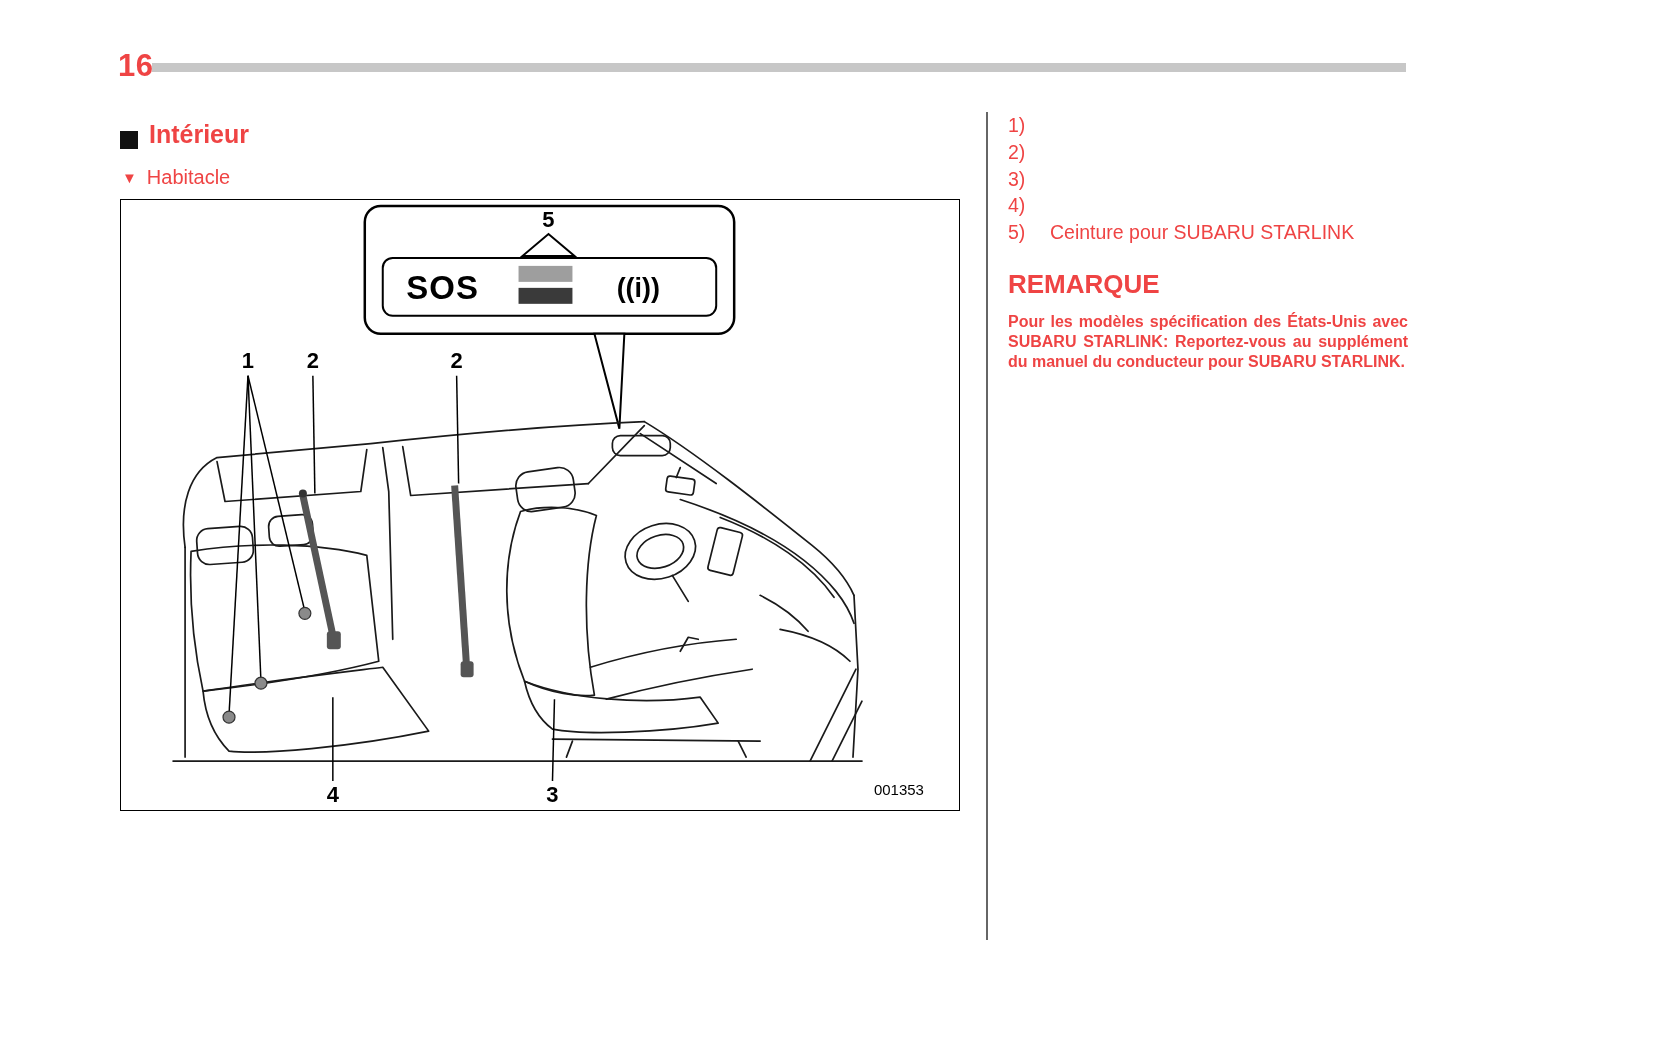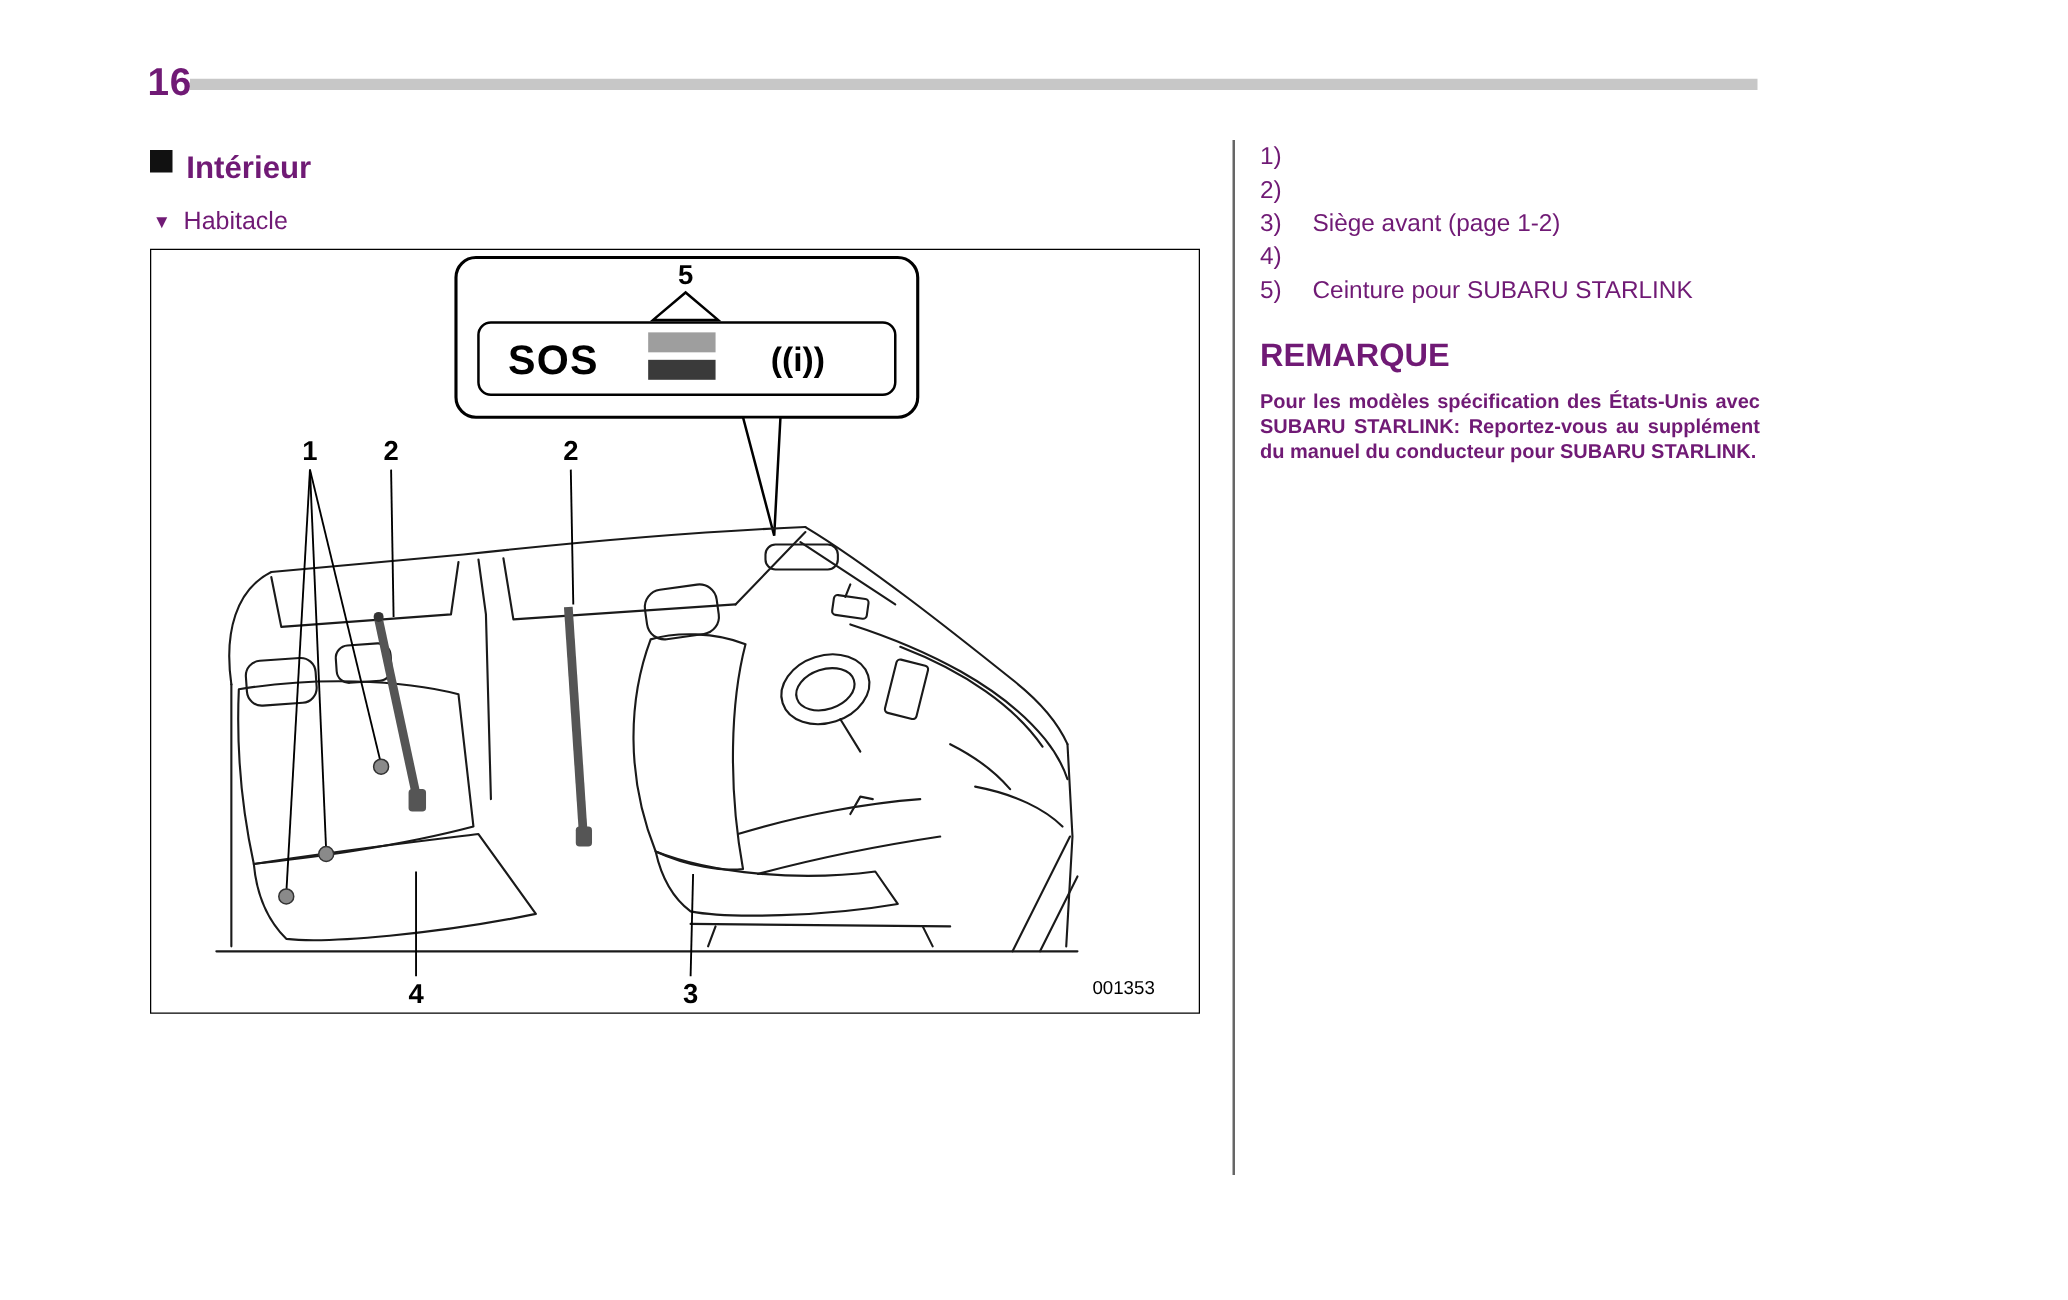--- a/index.html
+++ b/index.html
@@ -1,24 +1,24 @@
 <!DOCTYPE html>
 <html><head>
 <meta charset="utf-8">
 <style>
   html,body{margin:0;padding:0;background:#fff;}
   .canvas{
     position:relative;width:1654px;height:1040px;background:#ffffff;
-    font-family:"Liberation Sans", sans-serif;color:#701a75;overflow:hidden;
+    font-family:"Liberation Sans", sans-serif;color:#ef4444;overflow:hidden;
   }
   
   .page-num{position:absolute;left:118px;top:48px;font-size:31px;font-weight:bold;letter-spacing:.5px;}
   .top-rule{position:absolute;left:152px;top:63px;width:1254px;height:9px;background:#c7c7c7;}
   
-  .sec-head{position:absolute;left:120px;top:120px;display:flex;align-items:flex-start;gap:11px;}
+  .sec-head{position:absolute;left:120px;top:120px;display:flex;align-items:flex-end;gap:11px;}
   .sec-square{width:18px;height:18px;background:#111;}
   .sec-title{font-size:25px;font-weight:bold;}
   .sub-head{position:absolute;left:122px;top:166px;display:flex;align-items:center;gap:10px;}
   .sub-tri{font-size:15px;line-height:1;}
   .sub-title{font-size:20px;font-weight:normal;}
   
   .figure-box{
     position:absolute;left:120px;top:199px;width:840px;height:612px;
     border:1.5px solid #000;box-sizing:border-box;background:#fff;
   }
@@ -172,21 +172,20 @@
   <div class="right-col">
 
     <div class="legend-item">
       <span class="legend-num">1)</span>
     </div>
     <div class="legend-item">
       <span class="legend-num">2)</span>
     </div>
     <div class="legend-item">
       <span class="legend-num">3)</span>
-      <span class="legend-text">Siège avant (page 1-2)</span>
     </div>
     <div class="legend-item">
       <span class="legend-num">4)</span>
     </div>
     <div class="legend-item">
       <span class="legend-num">5)</span>
       <span class="legend-text">Ceinture pour SUBARU STARLINK</span>
     </div>
 
     <div class="remark-title">REMARQUE</div>

